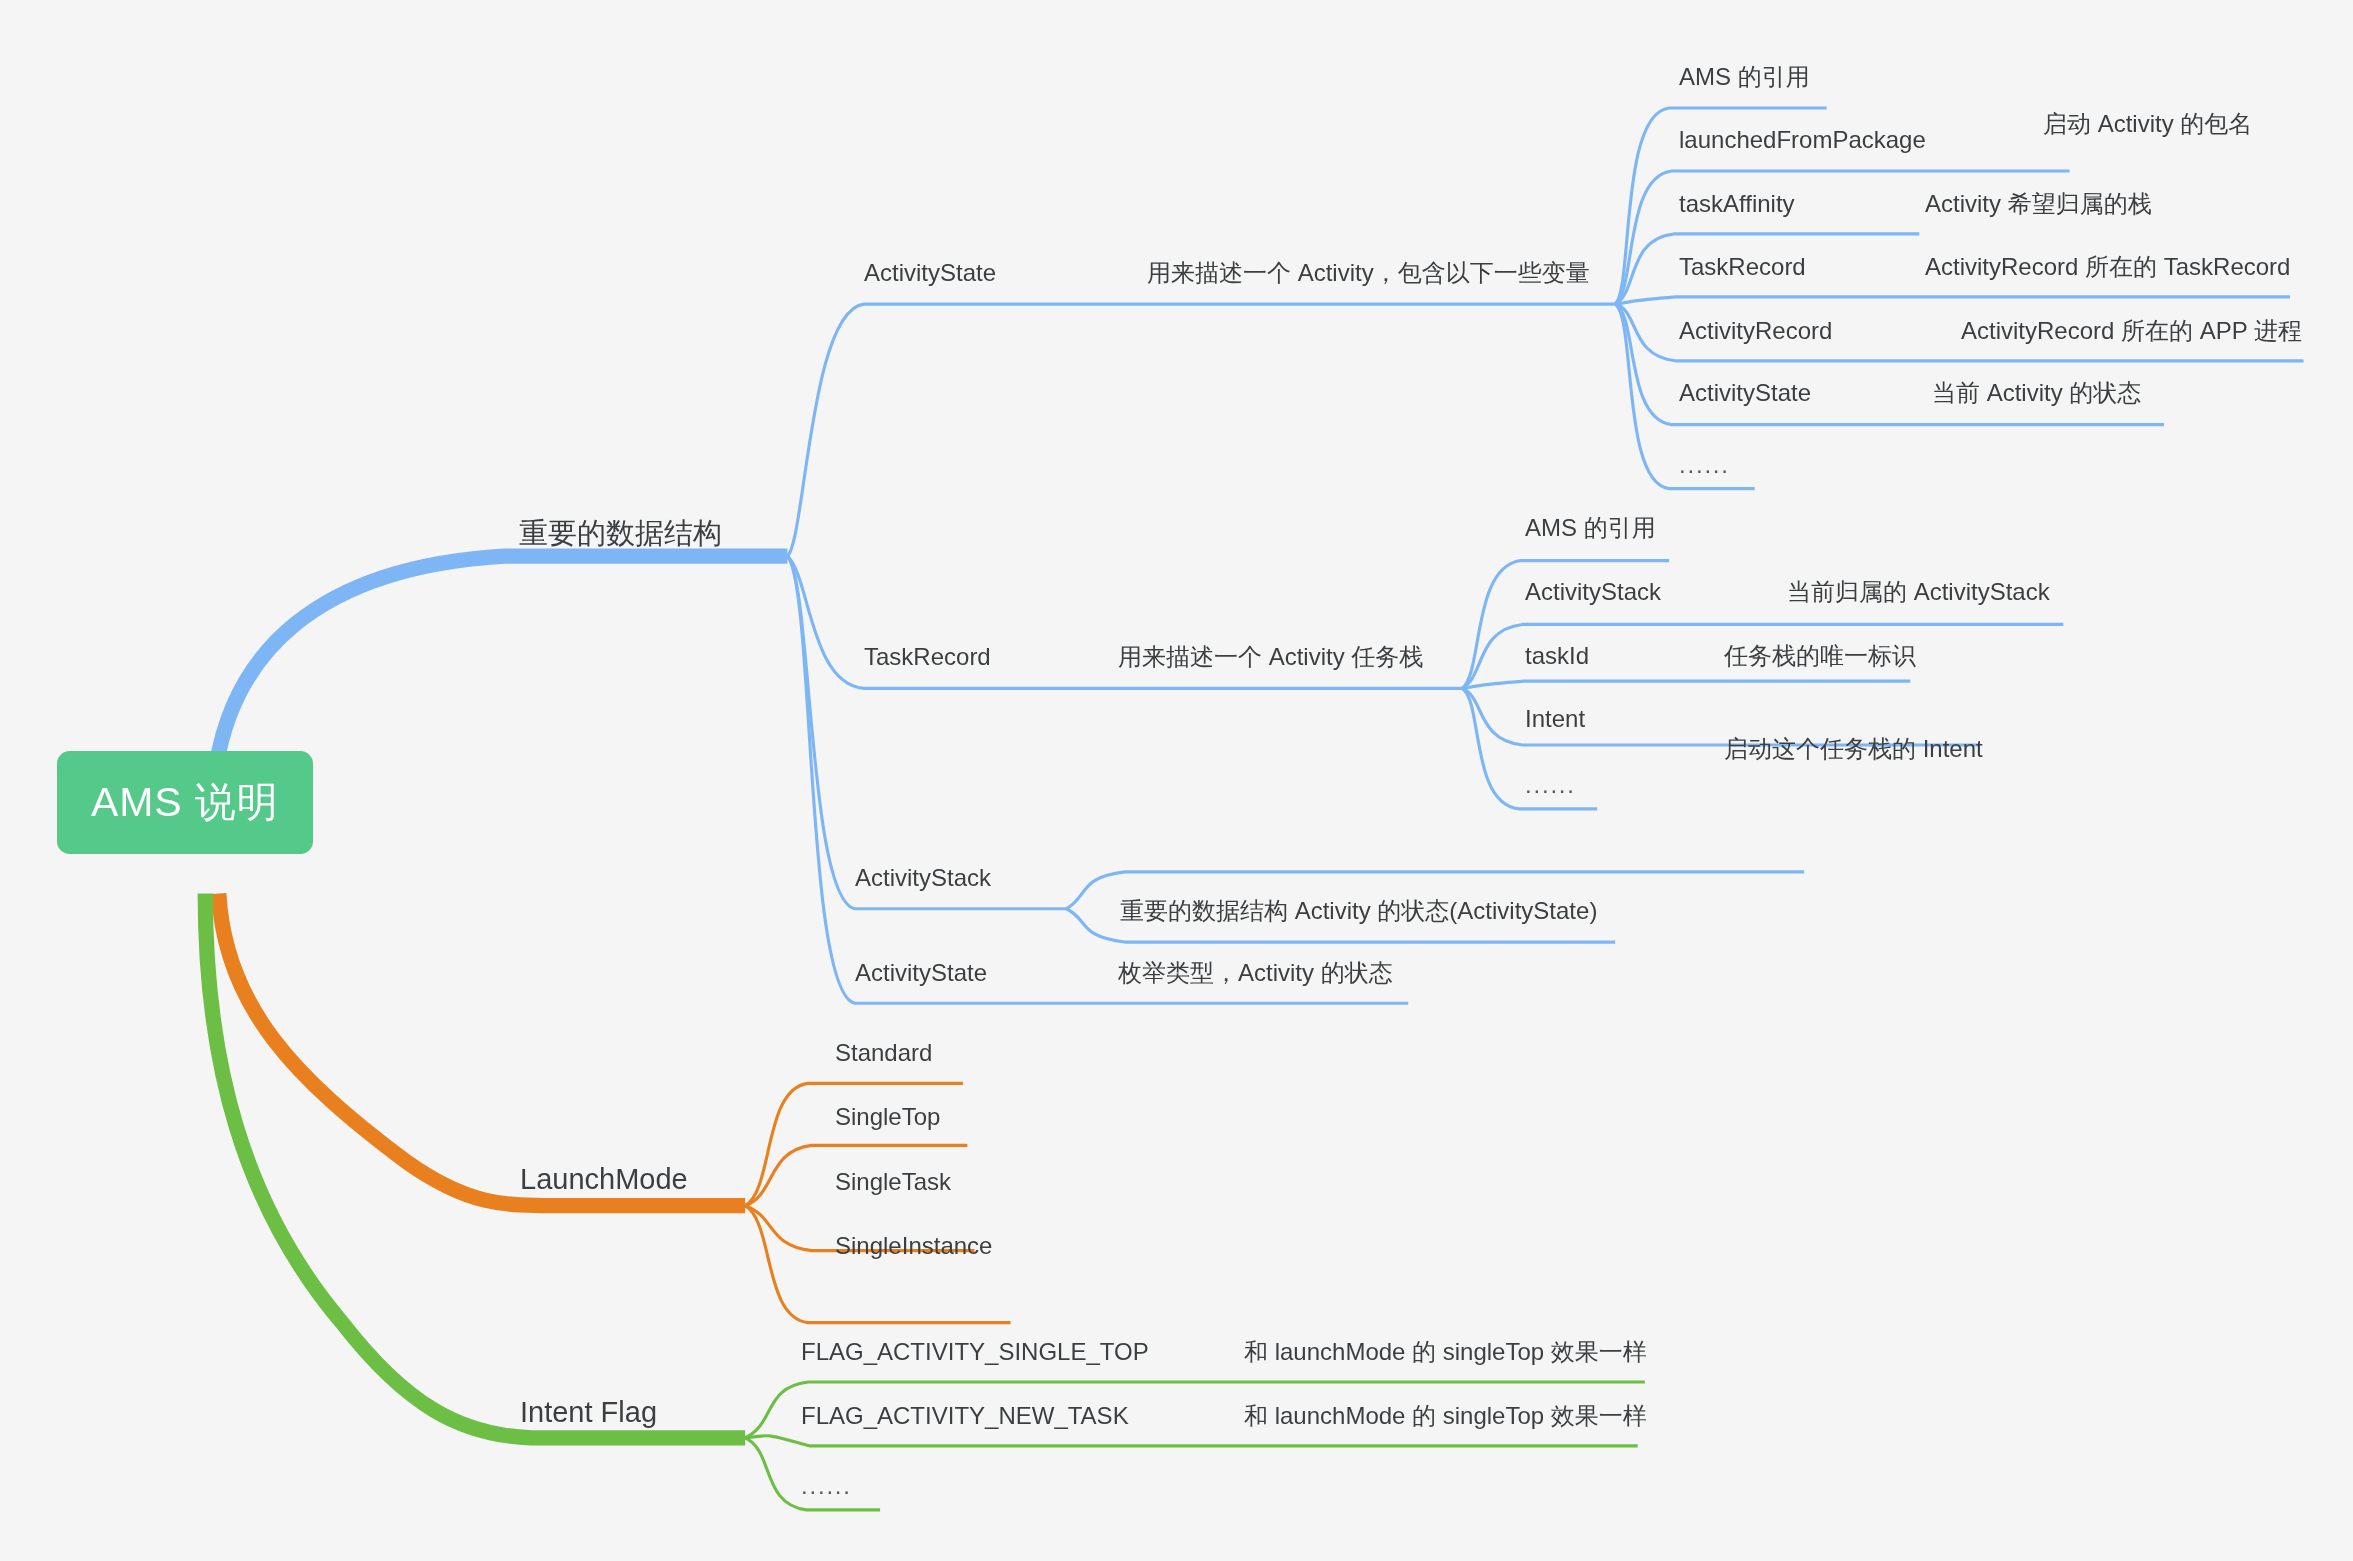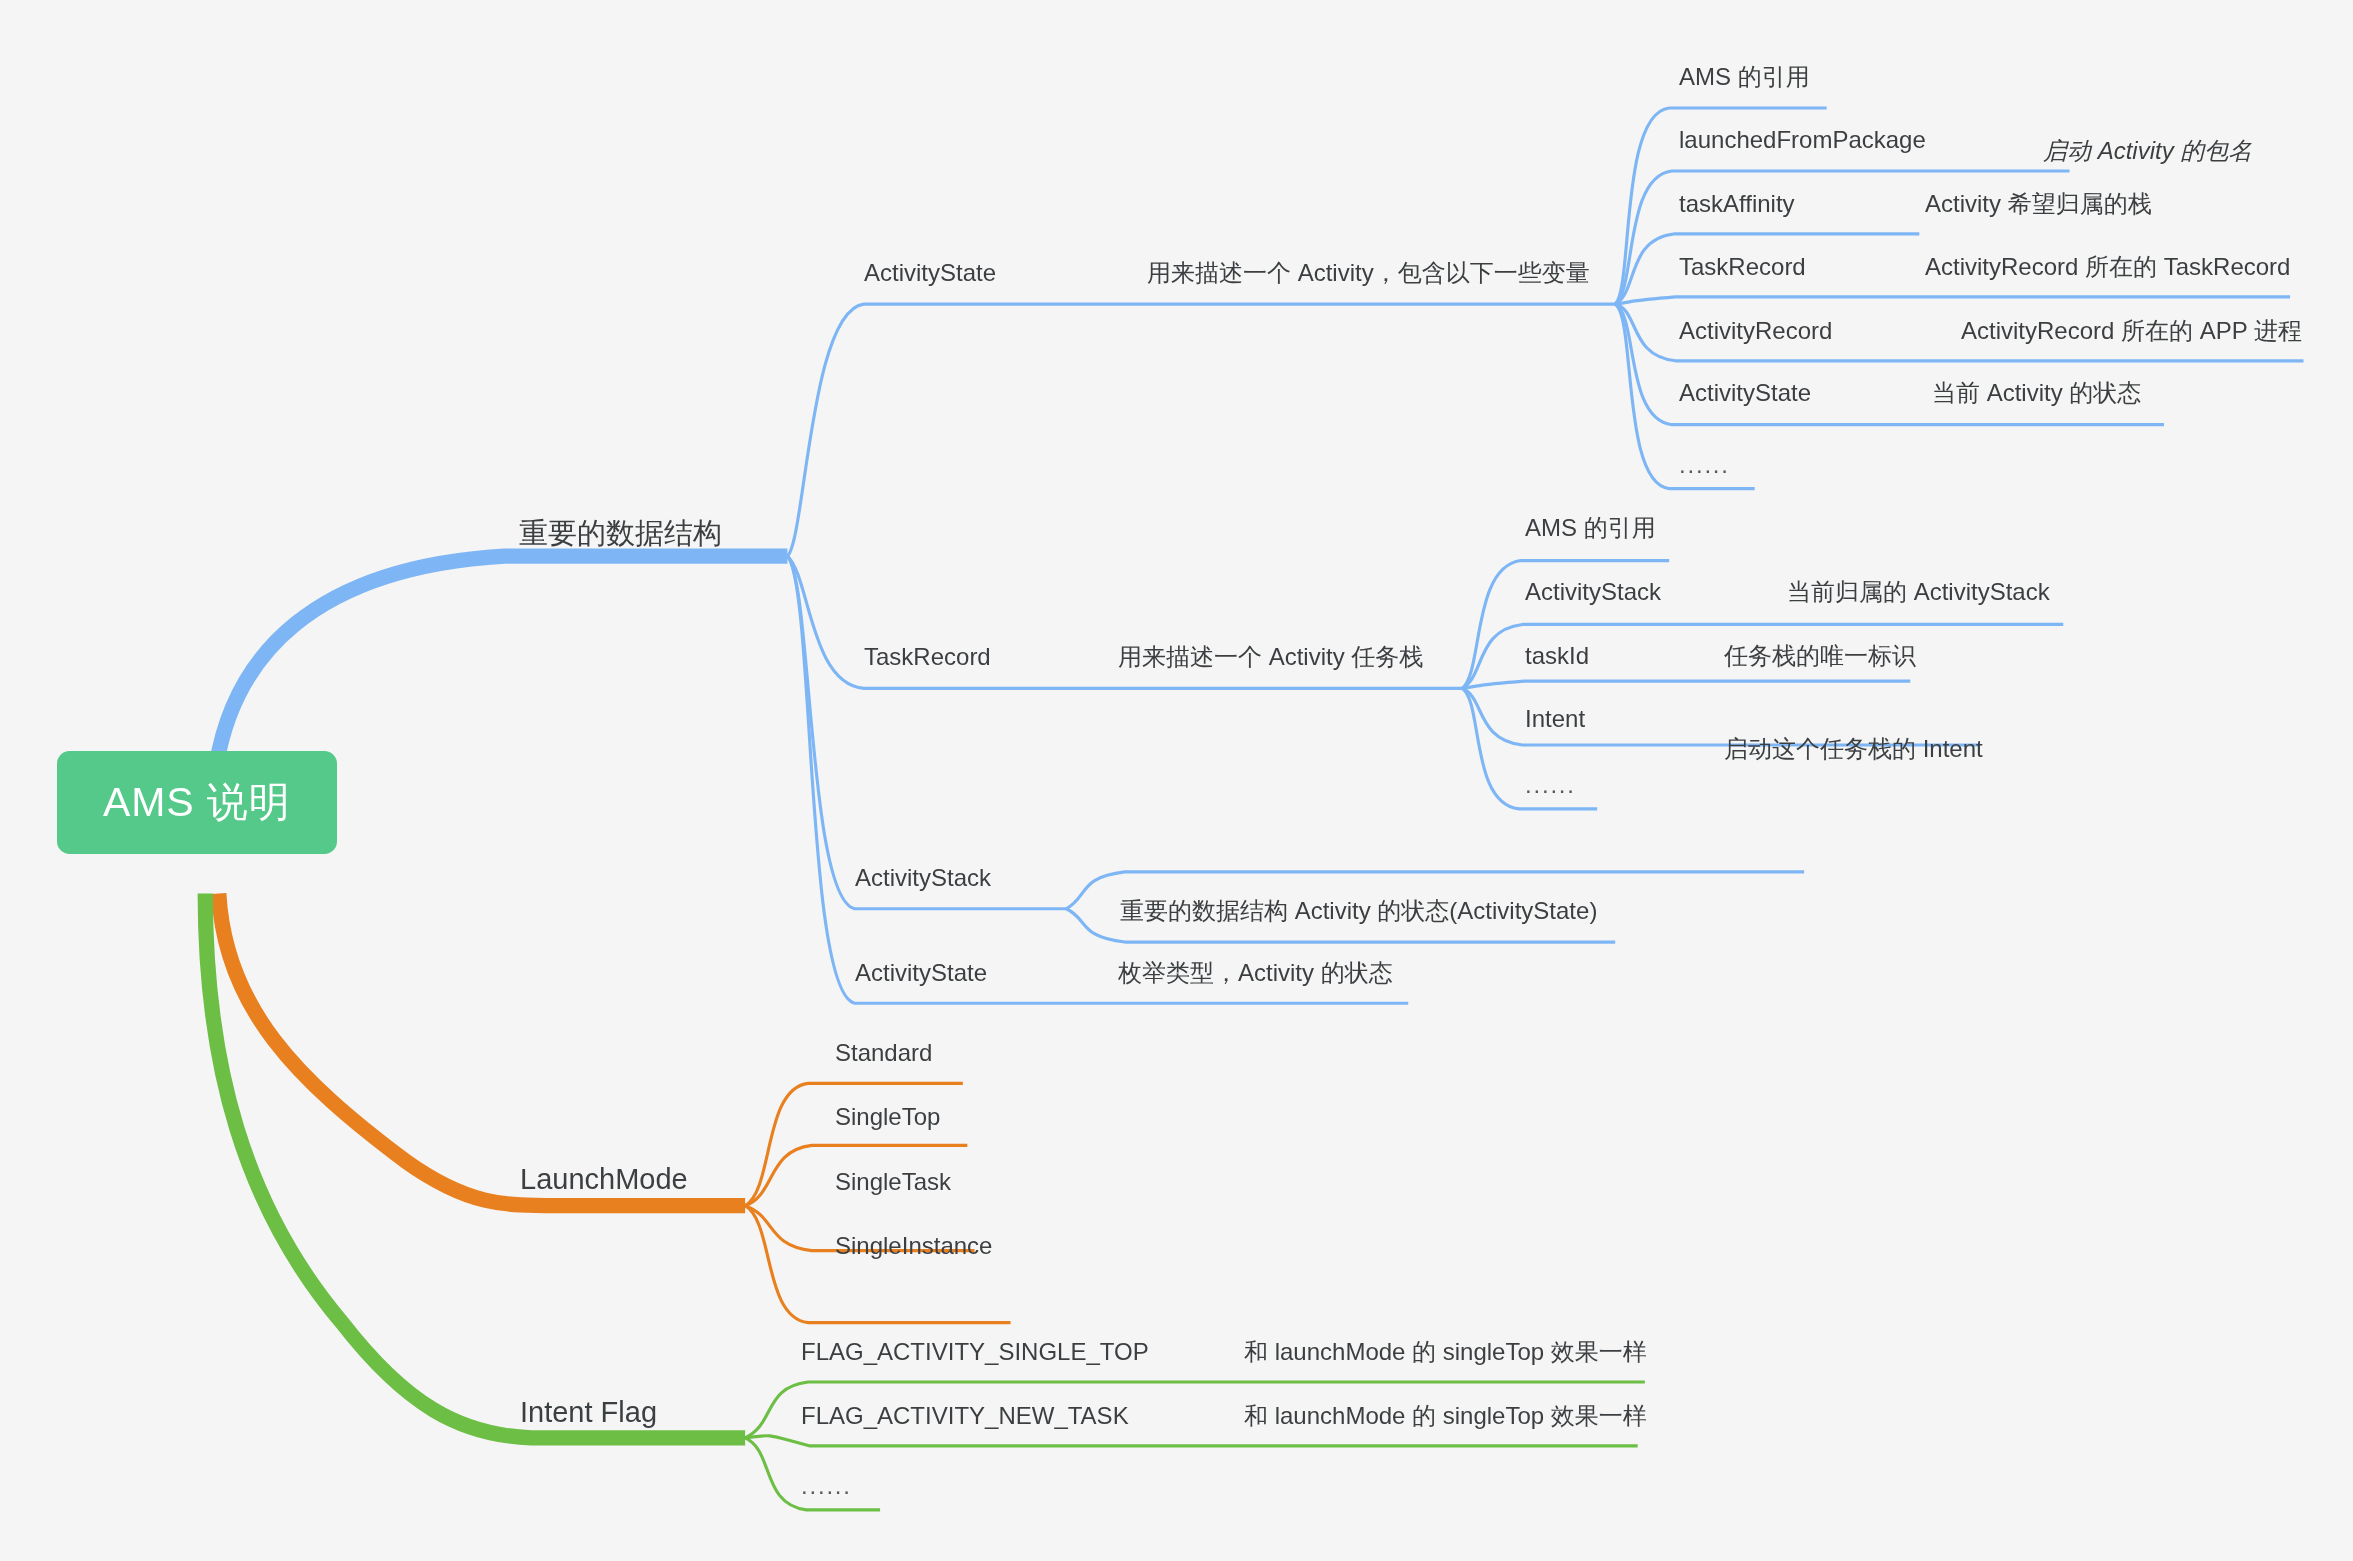--- a/index.html
+++ b/index.html
@@ -21,21 +21,21 @@
     font-size:24px;color:#3c3f41;line-height:1;
     display:inline-block;
   }
   .root-node{
     position:absolute;
     background:#54c98a;
     border-radius:12.6px;
     color:#ffffff;
     font-size:41px;
     line-height:1;
-    padding:31px 46px;
+    padding:31px 34px;
     box-sizing:border-box;
     letter-spacing:0.9px;
   }
   .lvl1-label{font-size:29px;color:#3c3f41;}
   .dots{font-size:24px;color:#555a5e;letter-spacing:1.8px;}
 </style>
 </head>
 <body>
 
 <div id="mindmap">
@@ -122,21 +122,21 @@
     <span class="node-desc">枚举类型，Activity 的状态</span>
   </div>
 
   <div class="node" style="left:1679px;top:65px;">
     <span class="node-label">AMS 的引用</span>
   </div>
 
   <div class="node" style="left:1679px;top:128px;">
     <span class="node-label">launchedFromPackage</span>
   </div>
-  <div class="node" style="left:2043px;top:139px;font-style:italic;">
+  <div class="node" style="left:2043px;top:112px;">
     <span class="node-desc">启动 Activity 的包名</span>
   </div>
 
   <div class="node" style="left:1679px;top:192px;">
     <span class="node-label">taskAffinity</span>
   </div>
   <div class="node" style="left:1925px;top:192px;">
     <span class="node-desc">Activity 希望归属的栈</span>
   </div>
 

